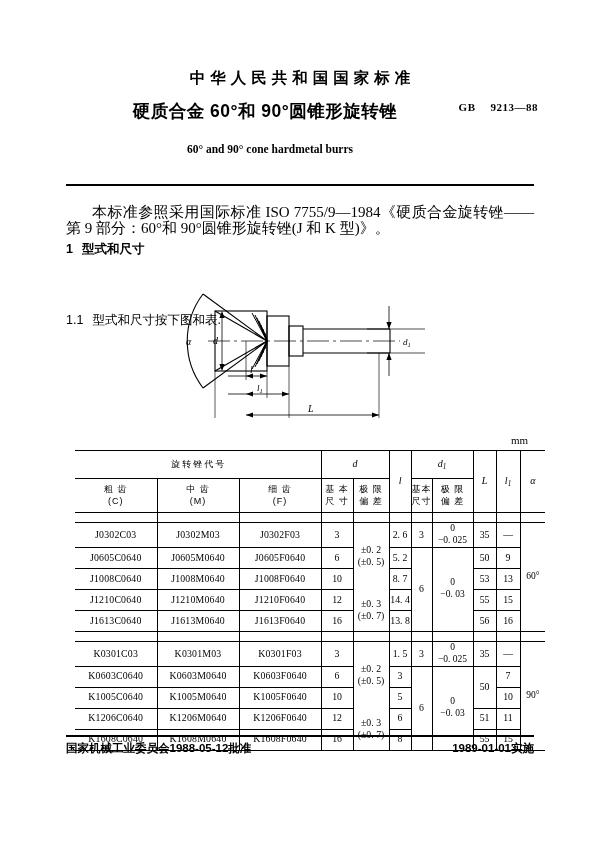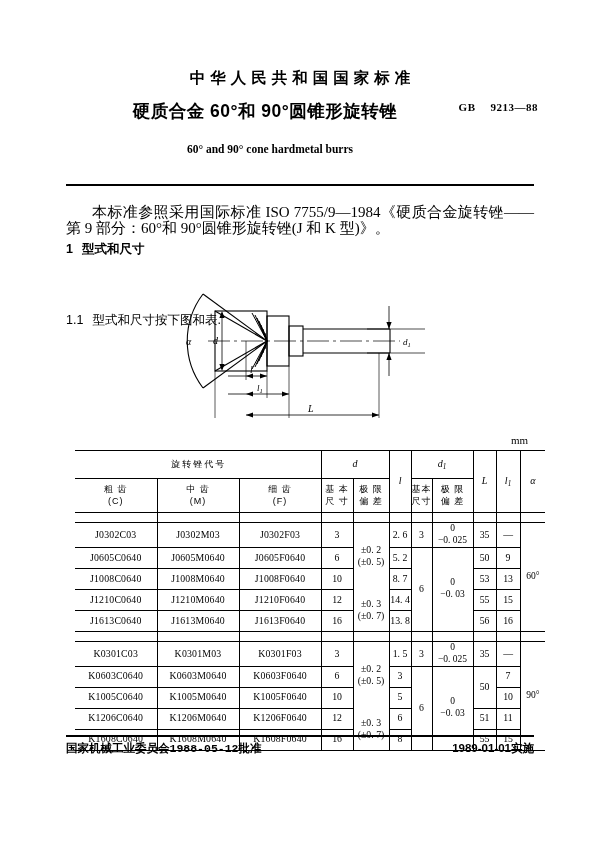--- a/index.html
+++ b/index.html
@@ -194,21 +194,21 @@
   .footrule {
     position: absolute;
     left: 66px; top: 735px;
     width: 468px;
     height: 1.6px;
     background: #000;
   }
   .foot-left {
     position: absolute;
     left: 66px; top: 741px;
-    font-family: Liberation Mono, monospace;
+    font-family: Liberation Sans, sans-serif;
     font-weight: bold;
     font-size: 11.5px;
     text-align: right;
   }
   .foot-right {
     position: absolute;
     right: 66px; top: 741px;
     font-family: "Liberation Sans", "DejaVu Sans", sans-serif;
     font-weight: bold;
     font-size: 11.5px;

